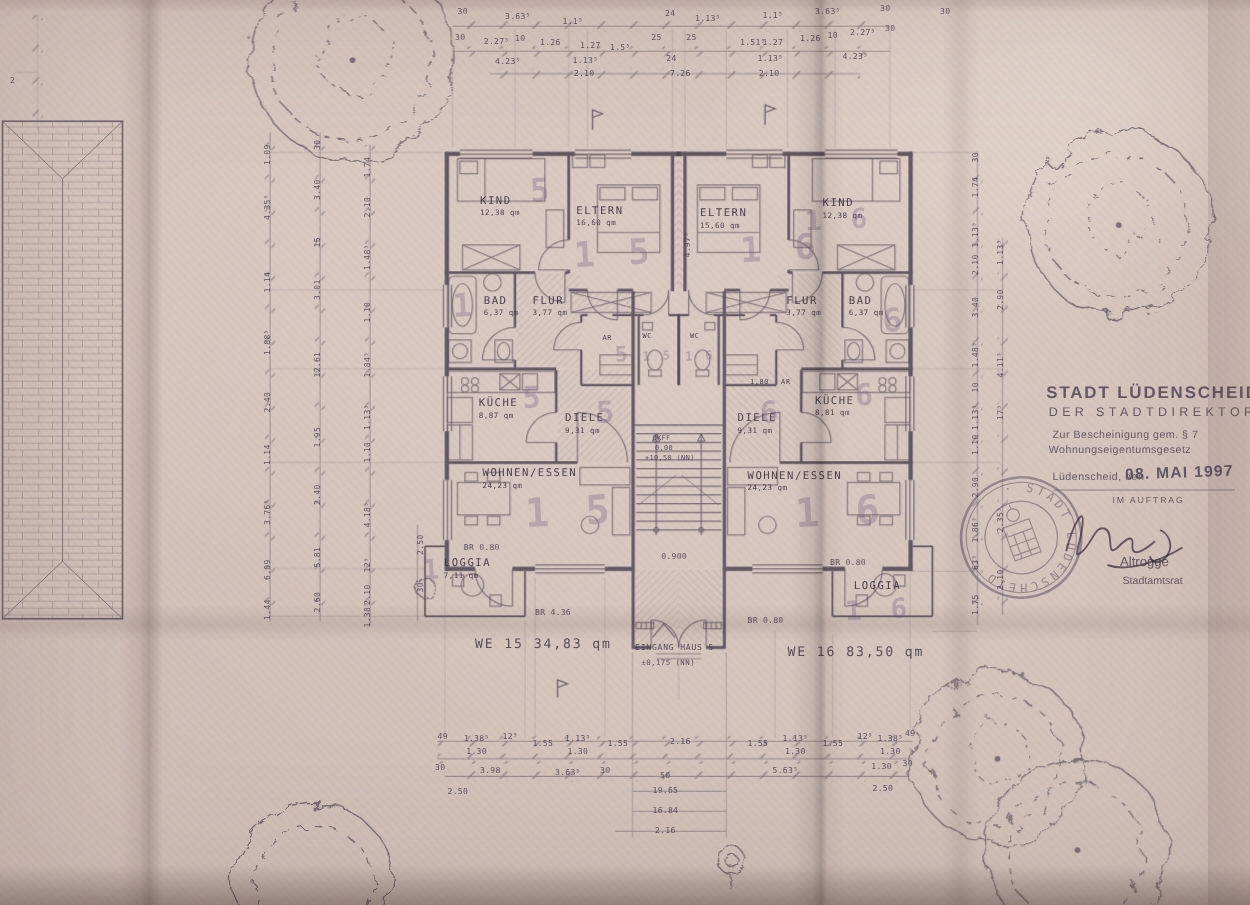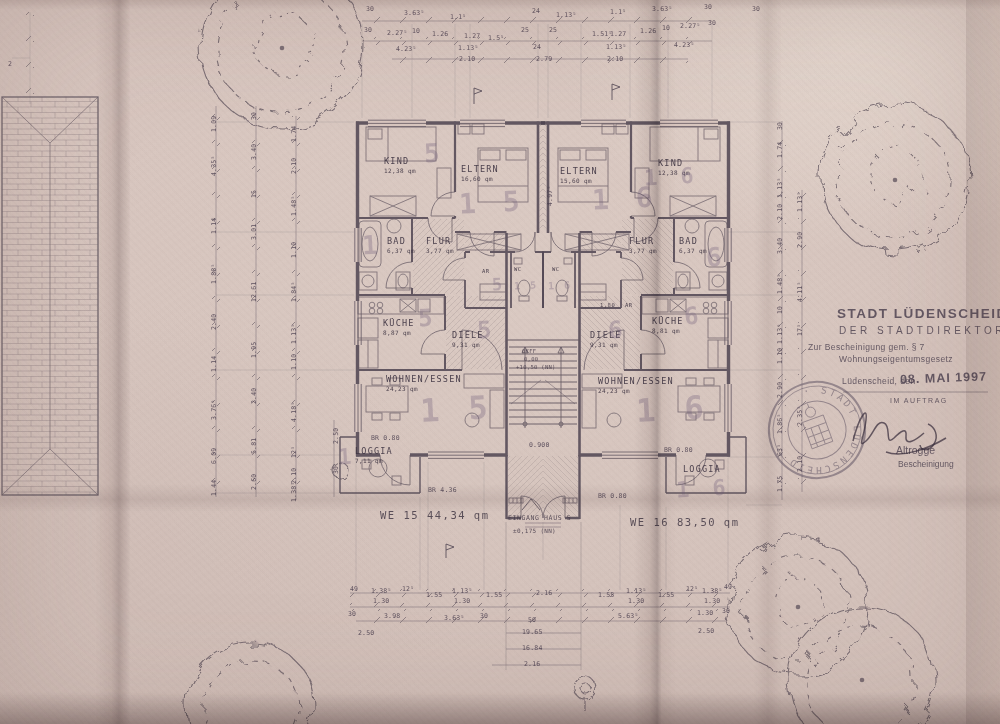--- a/index.html
+++ b/index.html
@@ -397,21 +397,21 @@
     <div class="room-label" style="left:683px;top:464px">
       <div class="rname">LOGGIA</div>
     </div>
     <span class="stampnum" style="left:676px;top:476px;font-size:22px">1 6</span>
 
     <span class="note" style="left:522px;top:348px;font-size:5.5px">OKFF</span>
     <span class="note" style="left:524px;top:356px;font-size:5.5px">0,00</span>
     <span class="note" style="left:516px;top:364px;font-size:5.5px">+10,50 (NN)</span>
     <span class="note" style="left:508px;top:514px;font-size:6.5px;letter-spacing:.6px">EINGANG HAUS 5</span>
     <span class="note" style="left:513px;top:527px">±0,175 (NN)</span>
-    <span class="total" style="left:380px;top:509px">WE 15 44,34 qm</span>
+    <span class="total" style="left:380px;top:509px">WE 15 34,83 qm</span>
     <span class="total" style="left:630px;top:516px">WE 16 83,50 qm</span>
   </div>
 
   <div id="annotations">
       <span class="dim" style="left: 366px; top: 5px;">30</span>
       <span class="dim" style="left: 404px; top: 9px;">3.63⁵</span>
       <span class="dim" style="left: 450px; top: 13px;">1.1⁵</span>
       <span class="dim" style="left: 532px; top: 7px;">24</span>
       <span class="dim" style="left: 556px; top: 11px;">1.13⁵</span>
       <span class="dim" style="left: 610px; top: 8px;">1.1⁵</span>
@@ -429,21 +429,21 @@
       <span class="dim" style="left: 592px; top: 30px; text-align: right;">1.51⁵</span>
       <span class="dim" style="left: 610px; top: 30px;">1.27</span>
       <span class="dim" style="left: 640px; top: 27px;">1.26</span>
       <span class="dim" style="left: 662px; top: 24px;">10</span>
       <span class="dim" style="left: 680px; top: 22px;">2.27⁵</span>
       <span class="dim" style="left: 708px; top: 19px;">30</span>
       <span class="dim" style="left: 396px; top: 45px;">4.23⁵</span>
       <span class="dim" style="left: 458px; top: 44px;">1.13⁵</span>
       <span class="dim" style="left: 459px; top: 55px;">2.10</span>
       <span class="dim" style="left: 533px; top: 43px;">24</span>
-      <span class="dim" style="left: 536px; top: 55px;">2.79</span>
+      <span class="dim" style="left: 536px; top: 55px;">7.26</span>
       <span class="dim" style="left: 606px; top: 43px;">1.13⁵</span>
       <span class="dim" style="left: 607px; top: 55px;">2.10</span>
       <span class="dim" style="left: 674px; top: 41px;">4.23⁵</span>
       <span class="dim" style="left: 350px; top: 585px;">49</span>
       <span class="dim" style="left: 371px; top: 587px;">1.38⁵</span>
       <span class="dim" style="left: 373px; top: 597px;">1.30</span>
       <span class="dim" style="left: 402px; top: 585px;">12⁵</span>
       <span class="dim" style="left: 426px; top: 591px;">1.55</span>
       <span class="dim" style="left: 452px; top: 587px;">1.13⁵</span>
       <span class="dim" style="left: 454px; top: 597px;">1.30</span>
@@ -525,27 +525,27 @@
       <span class="dim" style="left: 529px; top: 441px;">0.900</span>
       <span class="dim" style="left: 371px; top: 434px;">BR 0.80</span>
       <span class="dim" style="left: 428px; top: 486px;">BR 4.36</span>
       <span class="dim" style="left: 598px; top: 492px;">BR 0.80</span>
       <span class="dim" style="left: 664px; top: 446px;">BR 0.80</span>
     </div>
 
   <div class="stamp-block">
     <span class="st-l1" style="left:837px;top:306px">STADT LÜDENSCHEID</span>
     <span class="st-l2" style="left:839px;top:325px">DER STADTDIREKTOR</span>
-    <span class="st-l3" style="left:808px;top:342px">Zur Bescheinigung gem. § 7</span>
+    <span class="st-l3" style="left:842px;top:342px">Zur Bescheinigung gem. § 7</span>
     <span class="st-l4" style="left:839px;top:354px">Wohnungseigentumsgesetz</span>
     <span class="st-place" style="left:842px;top:376px">Lüdenscheid, den</span>
     <span class="st-date" style="left:900px;top:371px">08. MAI 1997</span>
     <span class="st-auftrag" style="left:890px;top:397px">IM AUFTRAG</span>
     <span class="st-name" style="left:896px;top:444px">Altrogge</span>
-    <span class="st-title" style="left:898px;top:459px">Bescheinigung</span>
+    <span class="st-title" style="left:898px;top:459px">Stadtamtsrat</span>
   </div>
 
   <div class="fold fv1"></div>
   <div class="fold fv2"></div>
   <div class="fold fv3"></div>
   <div class="fold fvr"></div>
   <div class="fh fh1"></div>
   <div class="fh fhb"></div>
   <div class="fh fht"></div>
   <div class="vignette"></div>

